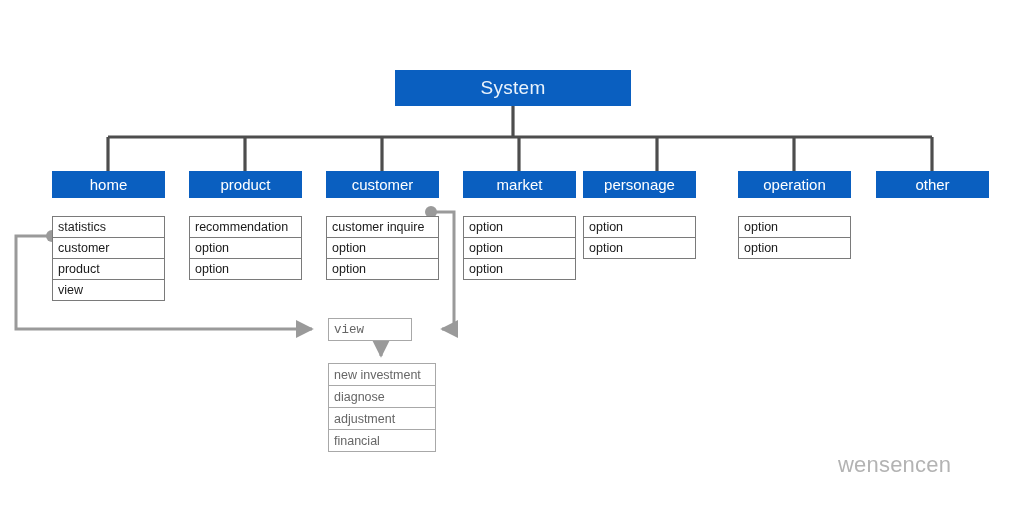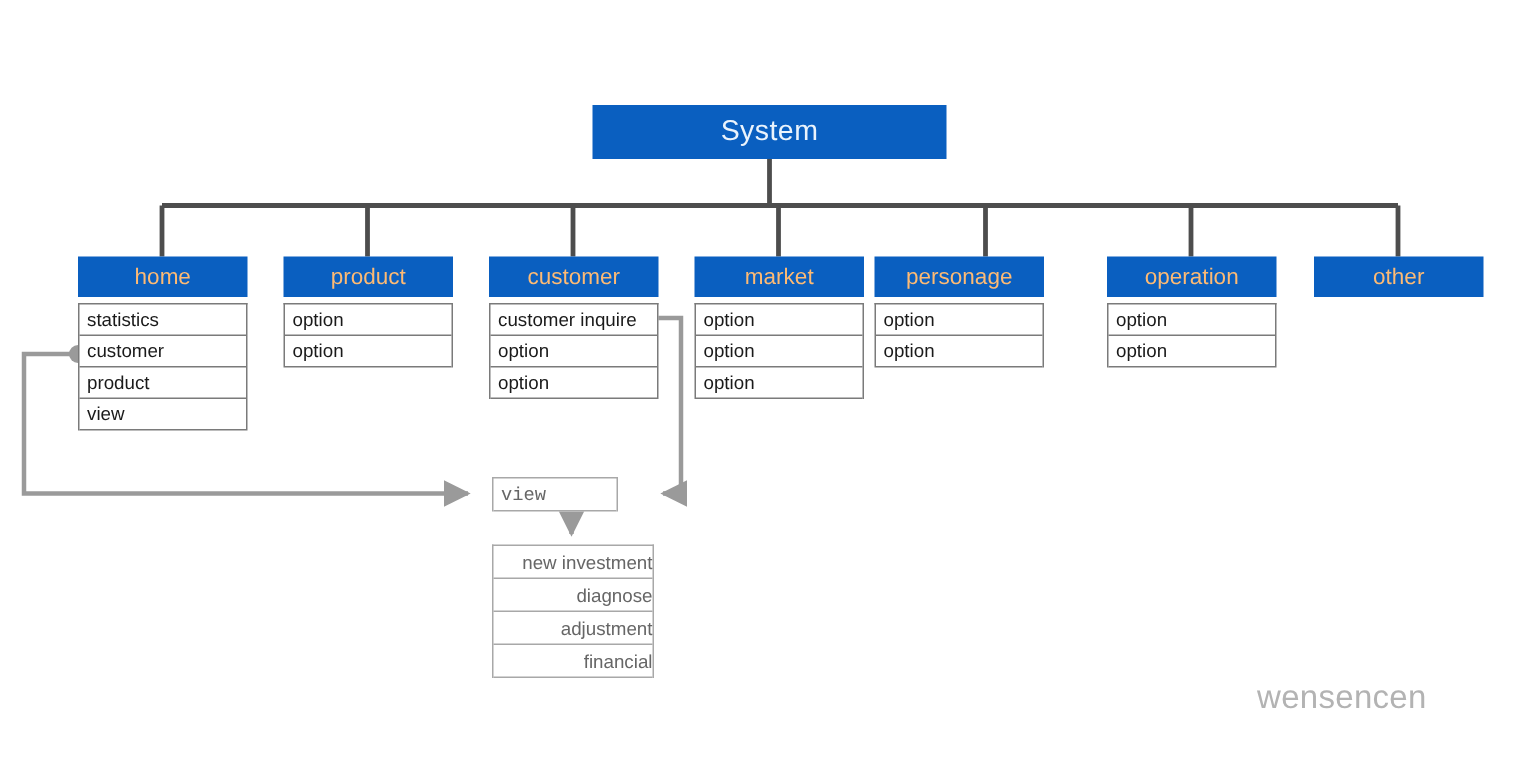--- a/index.html
+++ b/index.html
@@ -44,28 +44,28 @@
   }
   
   .col {
     position: absolute;
     top: 171px;
     width: 113px;
   }
   .col-head {
     height: 27px;
     background: #0a5fc0;
-    color: #fdba74;
+    color: #ffffff;
     font-size: 15px;
     display: flex;
     align-items: center;
     justify-content: center;
   }
   .col-items {
-    margin-top: 4px;
+    margin-top: 18px;
     border: 1px solid #7a7a7a;
     border-bottom: none;
     background: #ffffff;
     box-sizing: border-box;
   }
   .col-items.empty {
     border: none;
   }
   .item {
     height: 21px;
@@ -99,21 +99,20 @@
   #view-box {
     left: 328px;
     top: 318px;
     width: 84px;
     font-family: Liberation Mono, monospace;
   }
   #detail-box {
     left: 328px;
     top: 363px;
     width: 108px;
-    text-align: right;
   }
   
   #watermark {
     position: absolute;
     left: 838px;
     top: 452px;
     font-size: 22px;
     color: #b3b3b3;
     letter-spacing: 0.2px;
   }
@@ -173,20 +172,21 @@
       <div class="item">product</div>
       <div class="item">view</div>
     </div>
   </div>
 
   <div class="col" style="left:189px">
     <div class="col-head">
       <span>product</span>
     </div>
     <div class="col-items">
+      <div class="item">recommendation</div>
       <div class="item">option</div>
       <div class="item">option</div>
     </div>
   </div>
 
   <div class="col" style="left:326px">
     <div class="col-head">
       <span>customer</span>
     </div>
     <div class="col-items">

